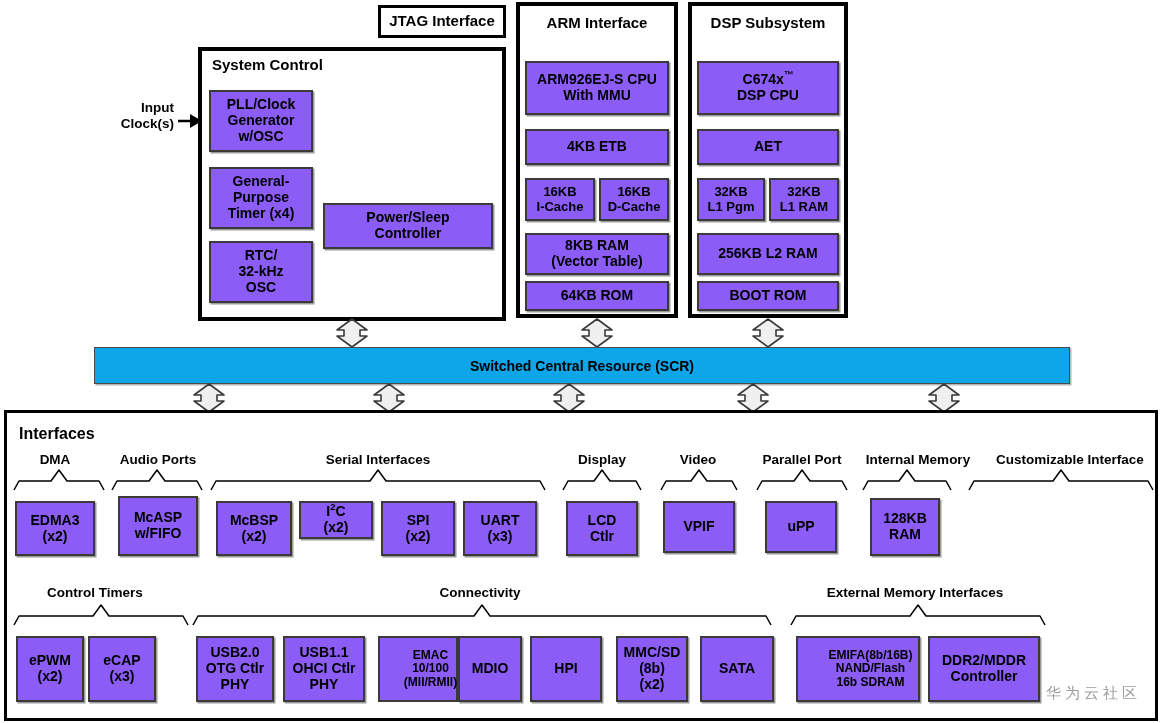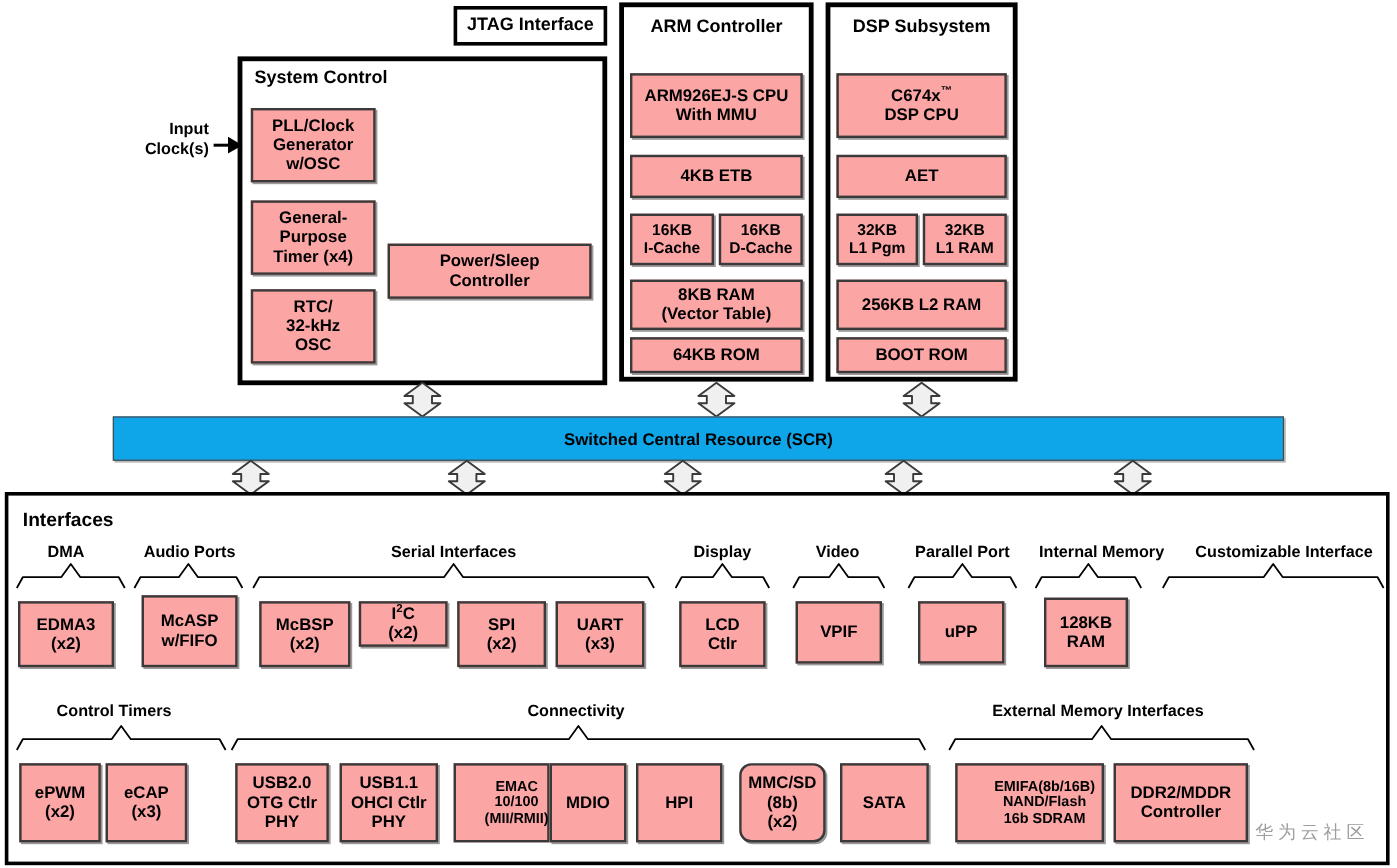--- a/index.html
+++ b/index.html
@@ -7,21 +7,21 @@
   #root{position:relative;width:1164px;height:723px;overflow:hidden;background:#fff;}
 
   .abs{position:absolute;box-sizing:border-box;}
 
   
   .ctr{display:flex;align-items:center;justify-content:center;text-align:center;line-height:1.12;}
 
   
   .thickbox{border:4px solid #000;background:#fff;}
   
-  .modbox{border:2.5px solid #3a3a3a;background:#fca5a5;font-weight:bold;font-size:14px;
+  .modbox{border:2.5px solid #3a3a3a;background:#8b5cf6;font-weight:bold;font-size:14px;
           box-shadow:1.5px 1.5px 0 #9a9a9a;}
   .modbox.sm{font-size:13px;}
   .modbox.xs{font-size:12px;padding-left:25px;}
 
   .hdr{font-weight:bold;font-size:15px;}
   .grouplbl{font-weight:bold;font-size:13.5px;text-align:center;white-space:nowrap;}
   .sidelbl{font-weight:bold;font-size:13.5px;text-align:right;line-height:1.15;}
 
   .scr{border:1.5px solid #4a4a4a;background:#0ea5e9;display:flex;align-items:center;
        justify-content:center;font-weight:bold;font-size:14px;box-shadow:1.5px 1.5px 0 #b5b5b5;}
@@ -56,21 +56,21 @@
     <span>Power/Sleep<br>Controller</span>
   </div>
 
   <div class="abs sidelbl" style="left:98px;top:100px;width:76px;">Input<br>Clock(s)</div>
   <svg class="abs" style="left:178px;top:113px;" width="26" height="16">
     <path d="M0,8 L16,8" stroke="#000" stroke-width="2.5"></path>
     <path d="M12,1 L24,8 L12,15 Z" fill="#000"></path>
   </svg>
 
   <div class="abs thickbox" style="left:516px;top:2px;width:162px;height:316px;">
-    <div class="abs hdr ctr" style="left:0;top:6px;width:154px;height:22px;">ARM Controller</div>
+    <div class="abs hdr ctr" style="left:0;top:6px;width:154px;height:22px;">ARM Interface</div>
   </div>
   <div class="abs modbox ctr" style="left:525px;top:61px;width:144px;height:54px;">
     <span>ARM926EJ-S CPU<br>With MMU</span>
   </div>
   <div class="abs modbox ctr" style="left:525px;top:129px;width:144px;height:36px;">
     <span>4KB ETB</span>
   </div>
   <div class="abs modbox ctr sm" style="left:525px;top:178px;width:70px;height:43px;">
     <span>16KB<br>I-Cache</span>
   </div>
@@ -233,21 +233,21 @@
   </div>
   <div class="abs modbox ctr xs" style="left:378px;top:636px;width:80px;height:66px;box-shadow:none;">
     <span>EMAC<br>10/100<br>(MII/RMII)</span>
   </div>
   <div class="abs modbox ctr" style="left:458px;top:636px;width:64px;height:66px;">
     <span>MDIO</span>
   </div>
   <div class="abs modbox ctr" style="left:530px;top:636px;width:72px;height:66px;">
     <span>HPI</span>
   </div>
-  <div class="abs modbox ctr" style="left:616px;top:636px;width:72px;height:66px;border-radius:10px;">
+  <div class="abs modbox ctr" style="left:616px;top:636px;width:72px;height:66px;">
     <span>MMC/SD<br>(8b)<br>(x2)</span>
   </div>
   <div class="abs modbox ctr" style="left:700px;top:636px;width:74px;height:66px;">
     <span>SATA</span>
   </div>
   <div class="abs modbox ctr xs" style="left:796px;top:636px;width:124px;height:66px;">
     <span>EMIFA(8b/16B)<br>NAND/Flash<br>16b SDRAM</span>
   </div>
   <div class="abs modbox ctr" style="left:928px;top:636px;width:112px;height:66px;">
     <span>DDR2/MDDR<br>Controller</span>

